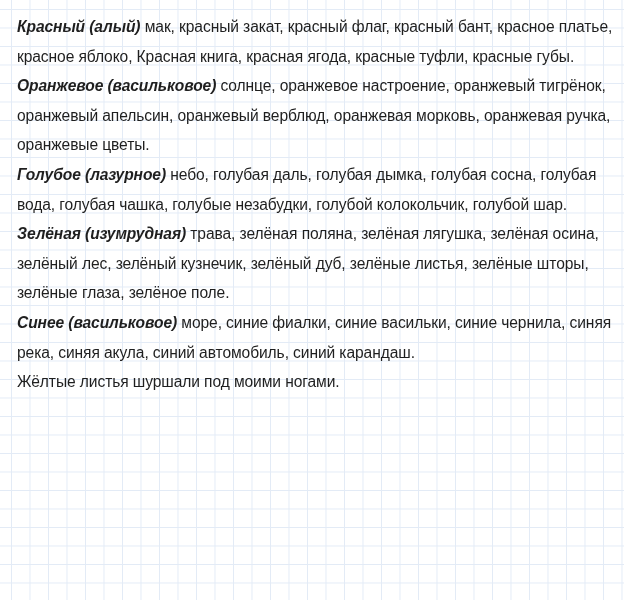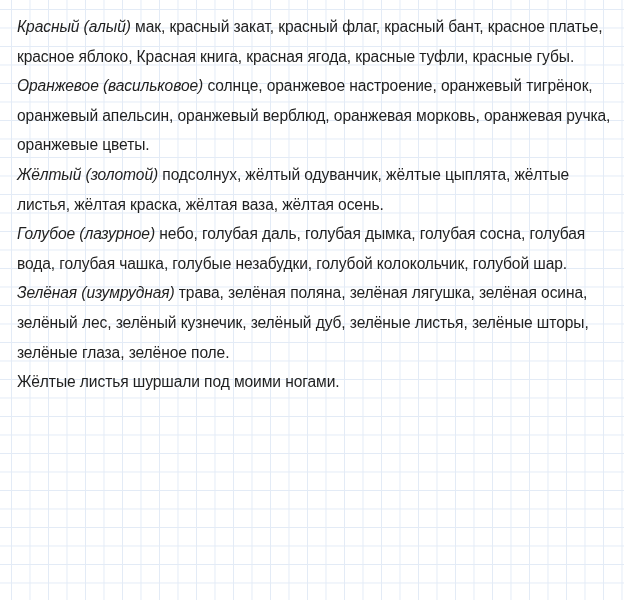--- a/index.html
+++ b/index.html
@@ -26,45 +26,45 @@
       width: 600px;
       font-size: 15.6px;
       line-height: 29.6px;
       letter-spacing: -0.1px;
     }
     .para {
       margin: 0;
       padding: 0;
     }
     .term {
-      font-weight: normal;
+      font-weight: bold;
       font-style: italic;
     }
     .sentence {
       font-weight: normal;
     }
   </style>
 </head>
 <body>
 
 <div class="content">
   <p class="para">
     <span class="term">Красный (алый)</span>
     <span class="words">мак, красный закат, красный флаг, красный бант, красное платье, красное яблоко, Красная книга, красная ягода, красные туфли, красные губы.</span>
   </p>
   <p class="para">
     <span class="term">Оранжевое (васильковое)</span>
     <span class="words">солнце, оранжевое настроение, оранжевый тигрёнок, оранжевый апельсин, оранжевый верблюд, оранжевая морковь, оранжевая ручка, оранжевые цветы.</span>
   </p>
   <p class="para">
-    <span class="term">Жёлтый (золотой)</span>
-    <span class="words">подсолнух, жёлтый одуванчик, жёлтые цыплята, жёлтые листья, жёлтая краска, жёлтая ваза, жёлтая осень.</span>
-  </p>
-  <p class="para">
     <span class="term">Голубое (лазурное)</span>
     <span class="words">небо, голубая даль, голубая дымка, голубая сосна, голубая вода, голубая чашка, голубые незабудки, голубой колокольчик, голубой шар.</span>
   </p>
   <p class="para">
     <span class="term">Зелёная (изумрудная)</span>
     <span class="words">трава, зелёная поляна, зелёная лягушка, зелёная осина, зелёный лес, зелёный кузнечик, зелёный дуб, зелёные листья, зелёные шторы, зелёные глаза, зелёное поле.</span>
   </p>
+  <p class="para">
+    <span class="term">Синее (васильковое)</span>
+    <span class="words">море, синие фиалки, синие васильки, синие чернила, синяя река, синяя акула, синий автомобиль, синий карандаш.</span>
+  </p>
   <p class="para sentence">Жёлтые листья шуршали под моими ногами.</p>
 </div>
 
 </body></html>

